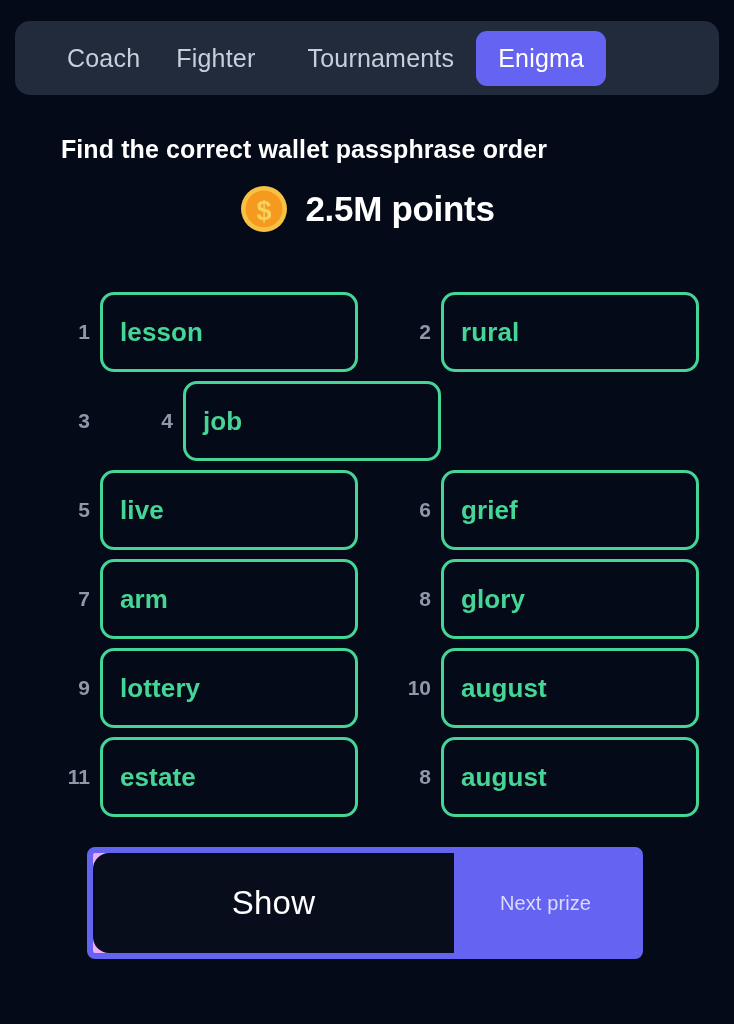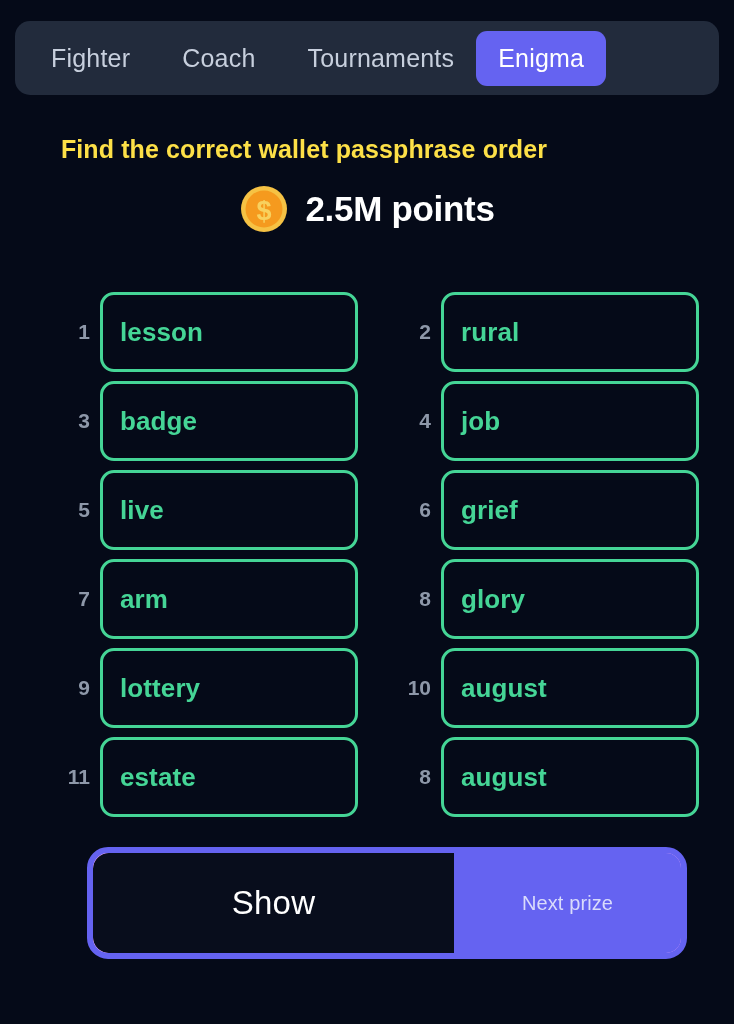--- a/index.html
+++ b/index.html
@@ -58,21 +58,21 @@
     font-weight: 500;
   }
 
   
   .headline {
     position: absolute;
     left: 0;
     top: 135px;
     width: 608px;
     text-align: center;
-    color: #fde047;
+    color: #ffffff;
     font-size: 25px;
     font-weight: 700;
     letter-spacing: 0.1px;
   }
 
   .points-row {
     position: absolute;
     left: 0;
     top: 184px;
     width: 734px;
@@ -138,25 +138,25 @@
     font-size: 26px;
     font-weight: 700;
     letter-spacing: 0.1px;
   }
 
   
   .actionbar {
     position: absolute;
     left: 87px;
     top: 847px;
-    width: 600px;
+    width: 556px;
     height: 112px;
     box-sizing: border-box;
     border: 6px solid #6563f1;
-    border-radius: 21px;
+    border-radius: 8px;
     background: #f0abfc;
     display: flex;
     overflow: hidden;
   }
   .show-btn {
     flex: 0 0 361px;
     background: #080d1c;
     border-radius: 16px 0 0 16px;
     display: flex;
     align-items: center;
@@ -193,22 +193,22 @@
     white-space: nowrap;
   }
   .timer .sep { color: #e3e4fc; }
 </style>
 </head>
 <body>
 
 <div class="screen">
 
   <div class="navbar">
+    <div class="nav-item i1">Coach</div>
     <div class="nav-item i0">Fighter</div>
-    <div class="nav-item i1">Coach</div>
     <div class="nav-item i2">Tournaments</div>
     <div class="nav-item active">Enigma</div>
   </div>
 
   <div class="headline">Find the correct wallet passphrase order</div>
 
   <div class="points-row">
     <svg class="coin" viewBox="0 0 50 50">
       <circle cx="25" cy="25" r="23" fill="#f6c244"></circle>
       <circle cx="25" cy="25" r="18.5" fill="#f59a1e"></circle>
@@ -230,23 +230,20 @@
         <div class="num">2</div>
         <div class="wordbox">
           <span class="word">rural</span>
         </div>
       </div>
     </div>
 
     <div class="grid-row">
       <div class="cell col1">
         <div class="num">3</div>
-        <div class="wordbox">
-          <span class="word">badge</span>
-        </div>
       </div>
       <div class="cell col2">
         <div class="num">4</div>
         <div class="wordbox">
           <span class="word">job</span>
         </div>
       </div>
     </div>
 
     <div class="grid-row">

